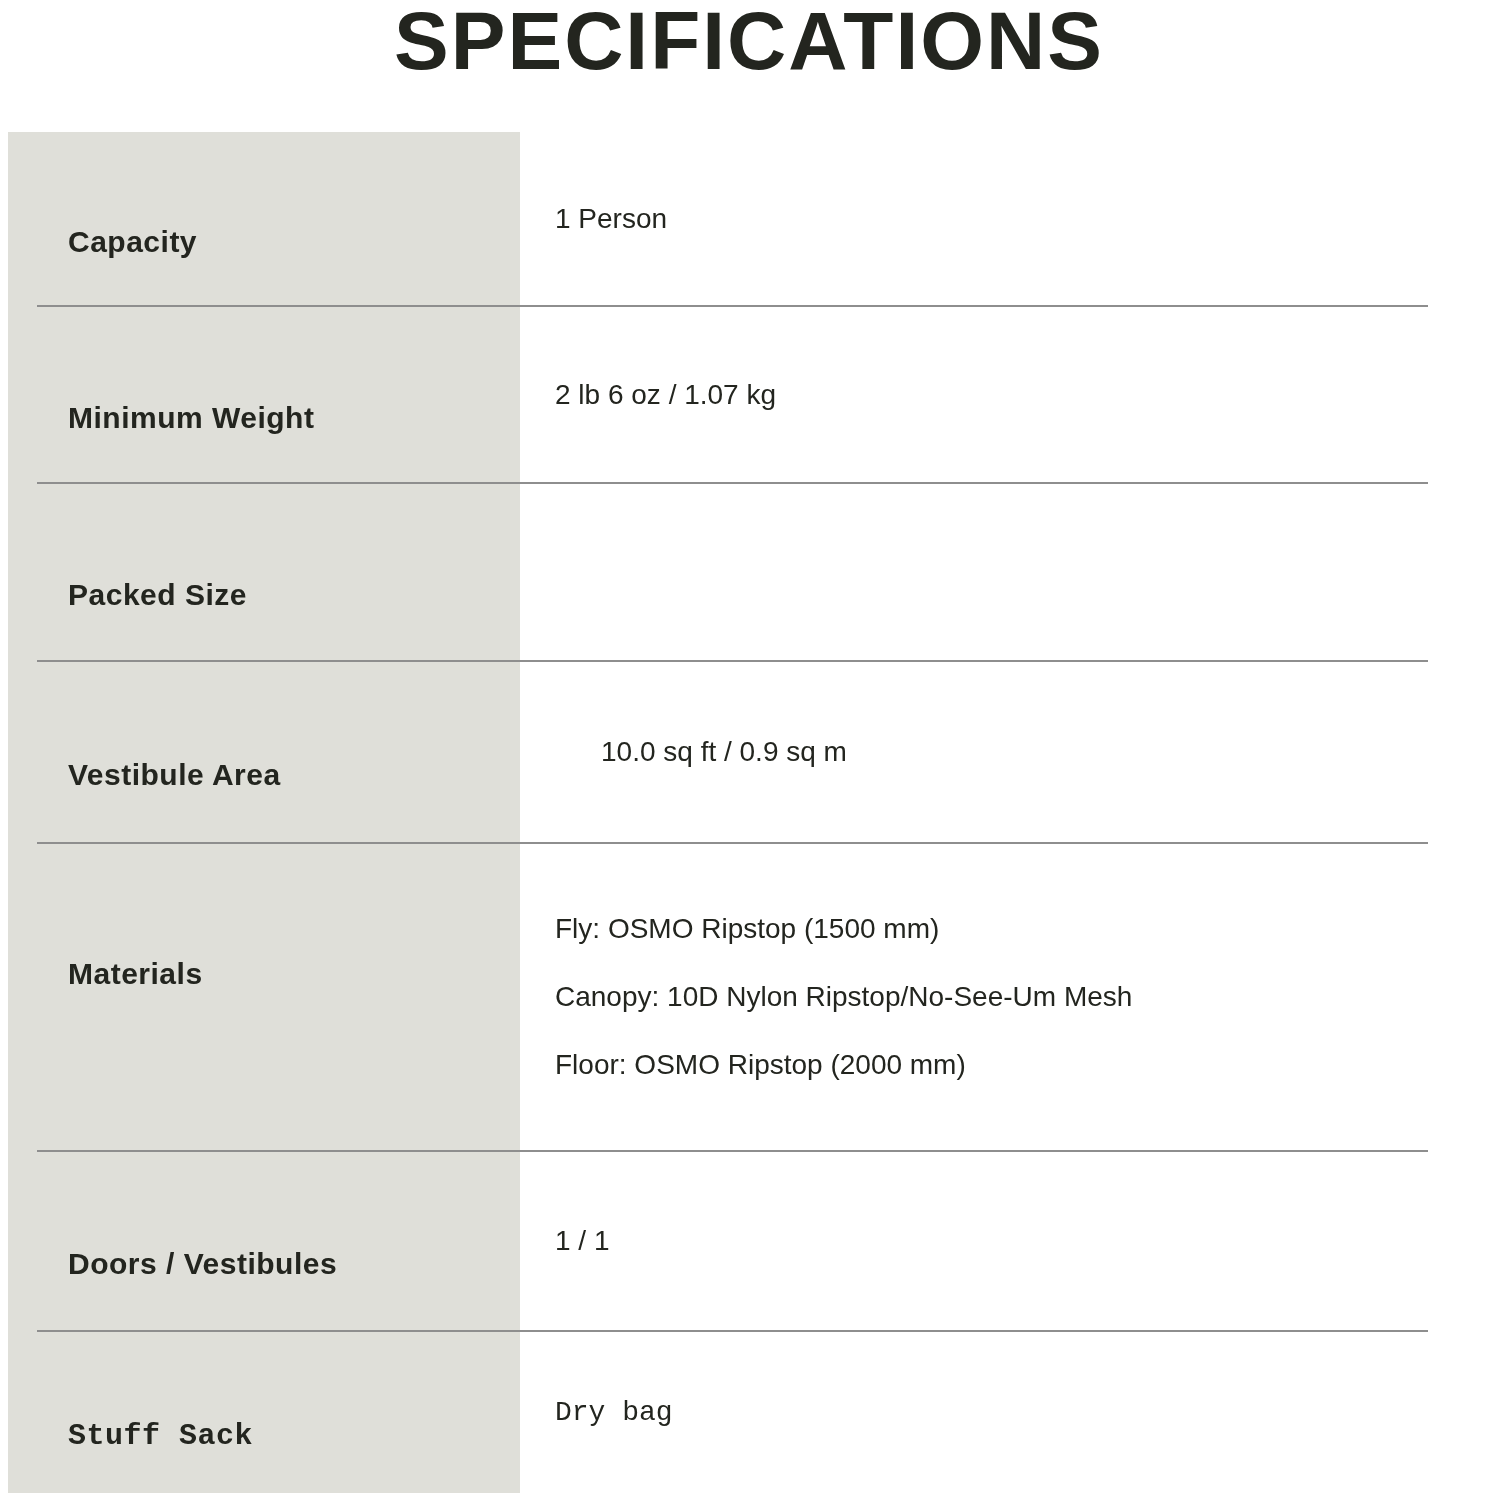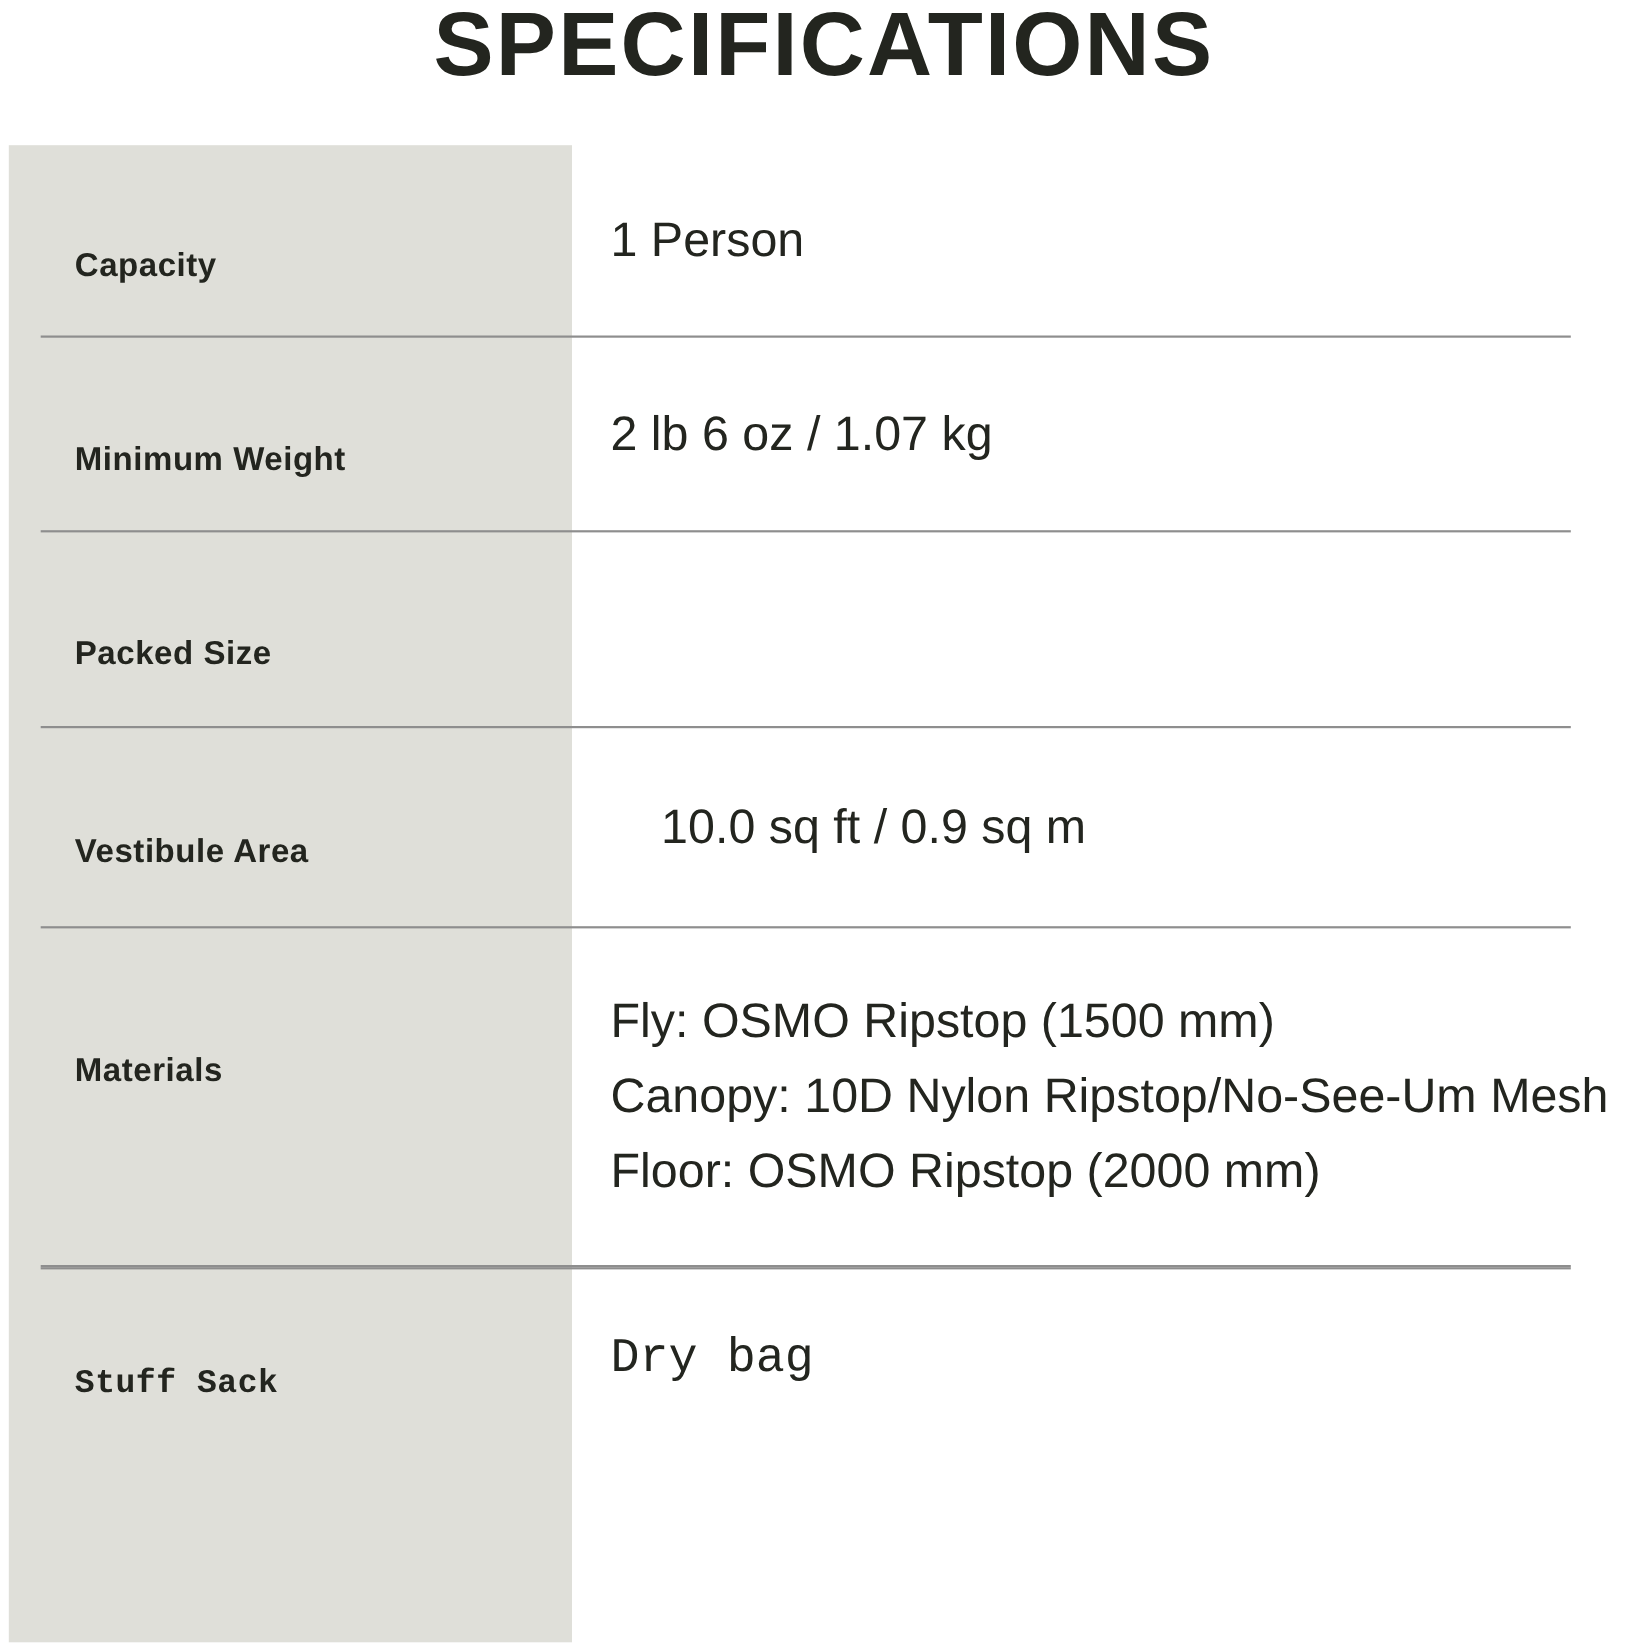--- a/index.html
+++ b/index.html
@@ -55,21 +55,21 @@
     padding-left: 68px;
     font-size: 30px;
     font-weight: bold;
     letter-spacing: 0.5px;
     line-height: 48px;
     margin-top: 46px;
   }
   .cell-value {
     flex: 1;
     padding-left: 35px;
-    font-size: 44px;
+    font-size: 28px;
     font-weight: 400;
     line-height: 50px;
     white-space: nowrap;
   }
   .r5 .cell-label {
     align-self: flex-start;
     padding-top: 60px;
   }
   .r5 .cell-value .value-line {
     line-height: 68px;
@@ -116,20 +116,24 @@
   <div class="row r5">
     <div class="cell-label">Materials</div>
     <div class="cell-value">
       <div class="value-line">Fly: OSMO Ripstop (1500 mm)</div>
       <div class="value-line">Canopy: 10D Nylon Ripstop/No-See-Um Mesh</div>
       <div class="value-line">Floor: OSMO Ripstop (2000 mm)</div>
     </div>
   </div>
   <div class="divider"></div>
 
+  <div class="row r6">
+    <div class="cell-label">Doors / Vestibules</div>
+    <div class="cell-value">1 / 1</div>
+  </div>
   <div class="divider"></div>
 
   <div class="row r7">
     <div class="cell-label">Stuff Sack</div>
     <div class="cell-value">Dry bag</div>
   </div>
 
 </div>
 
 </body></html>

